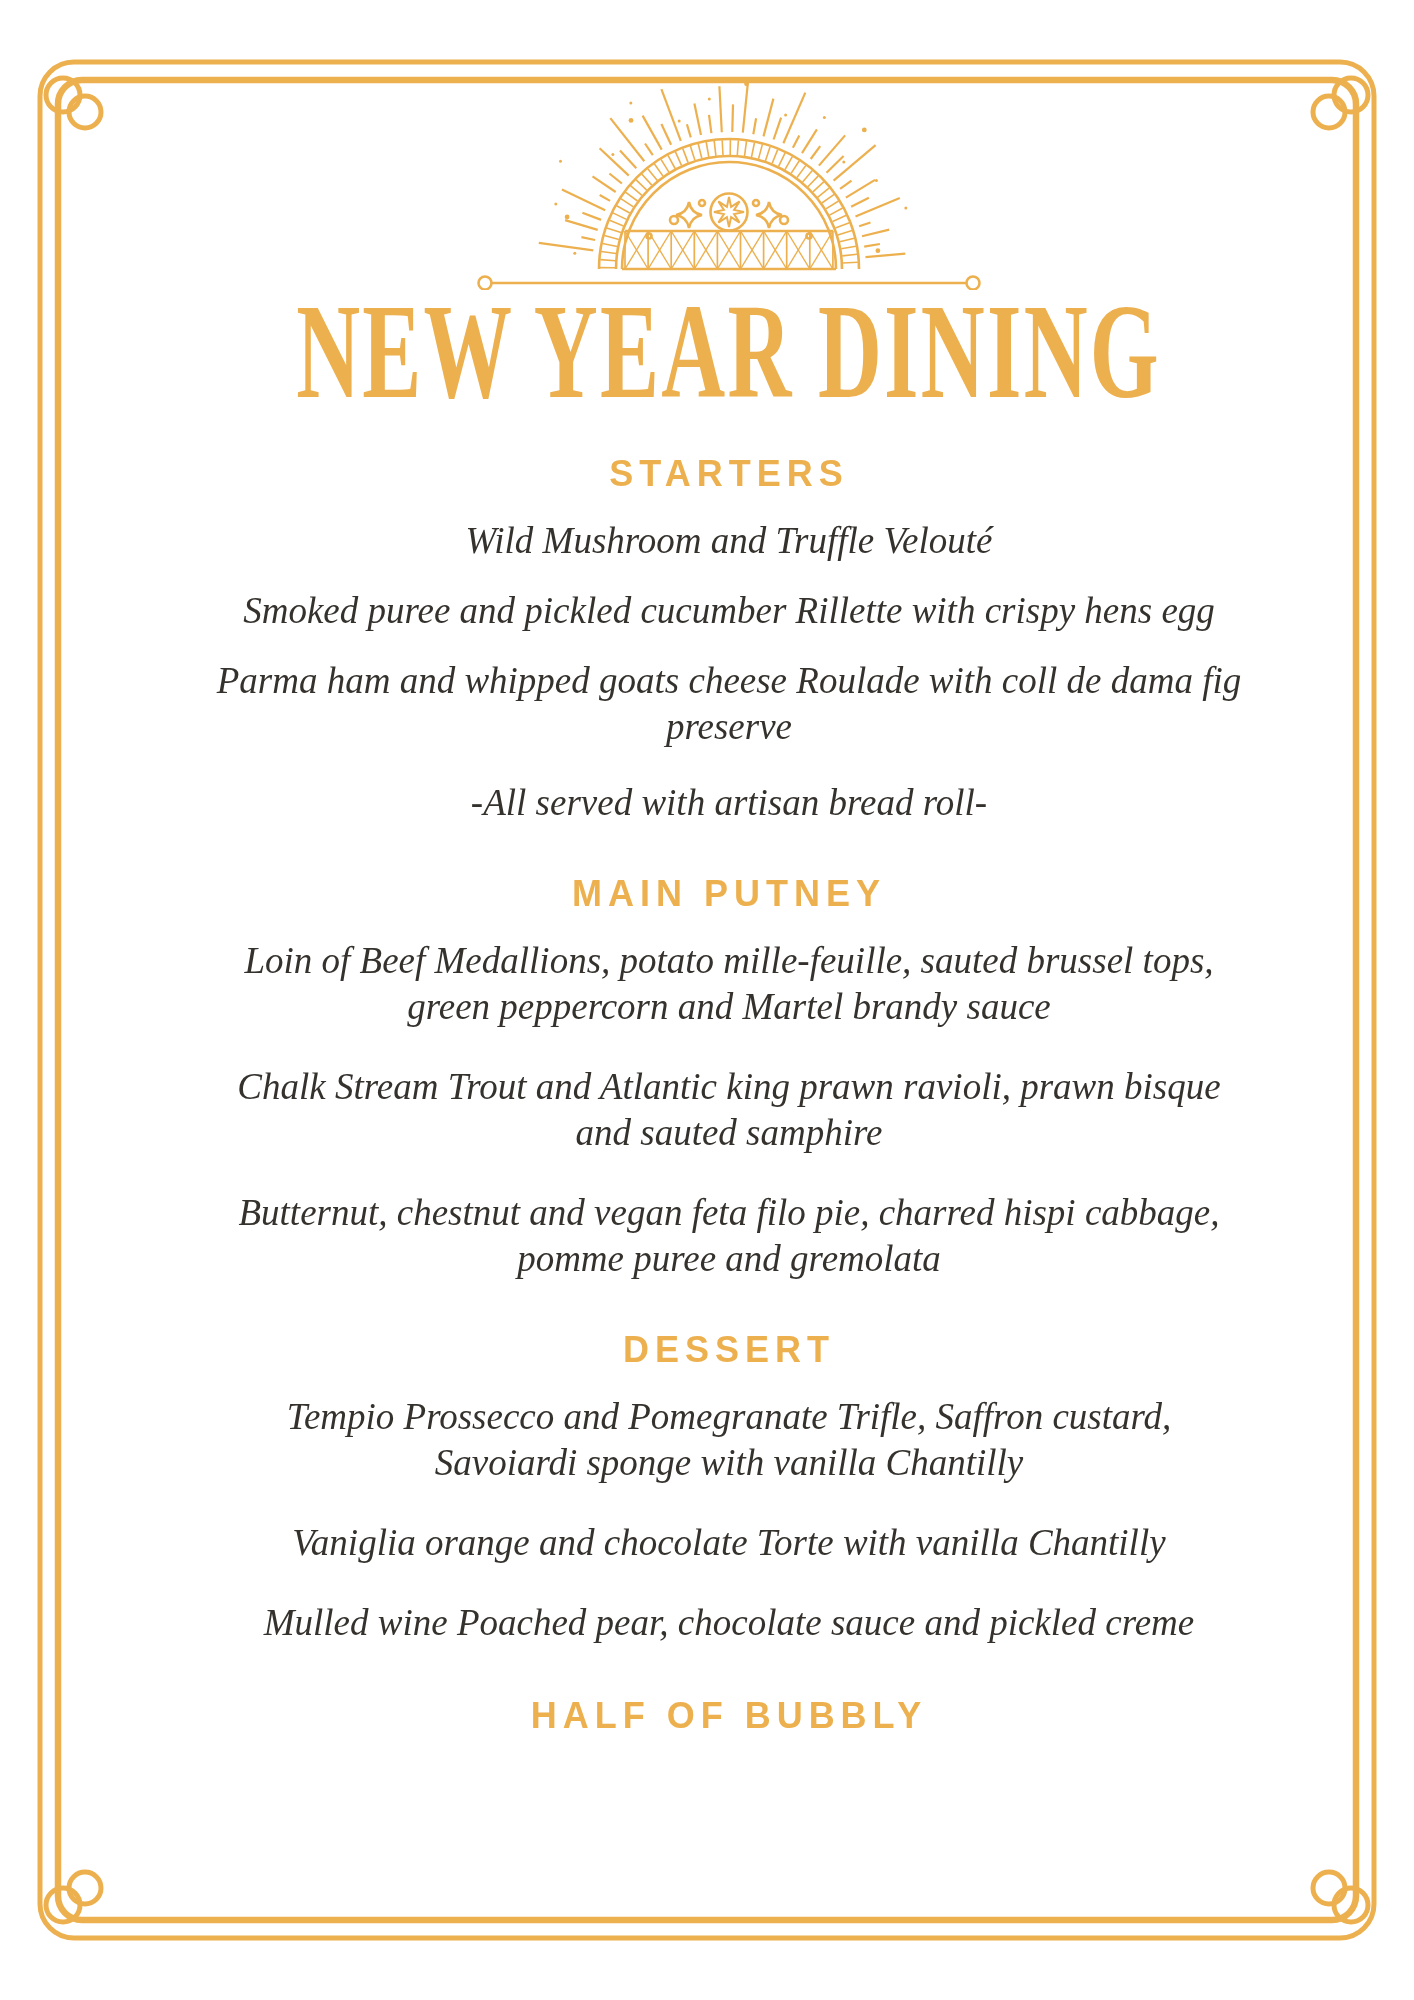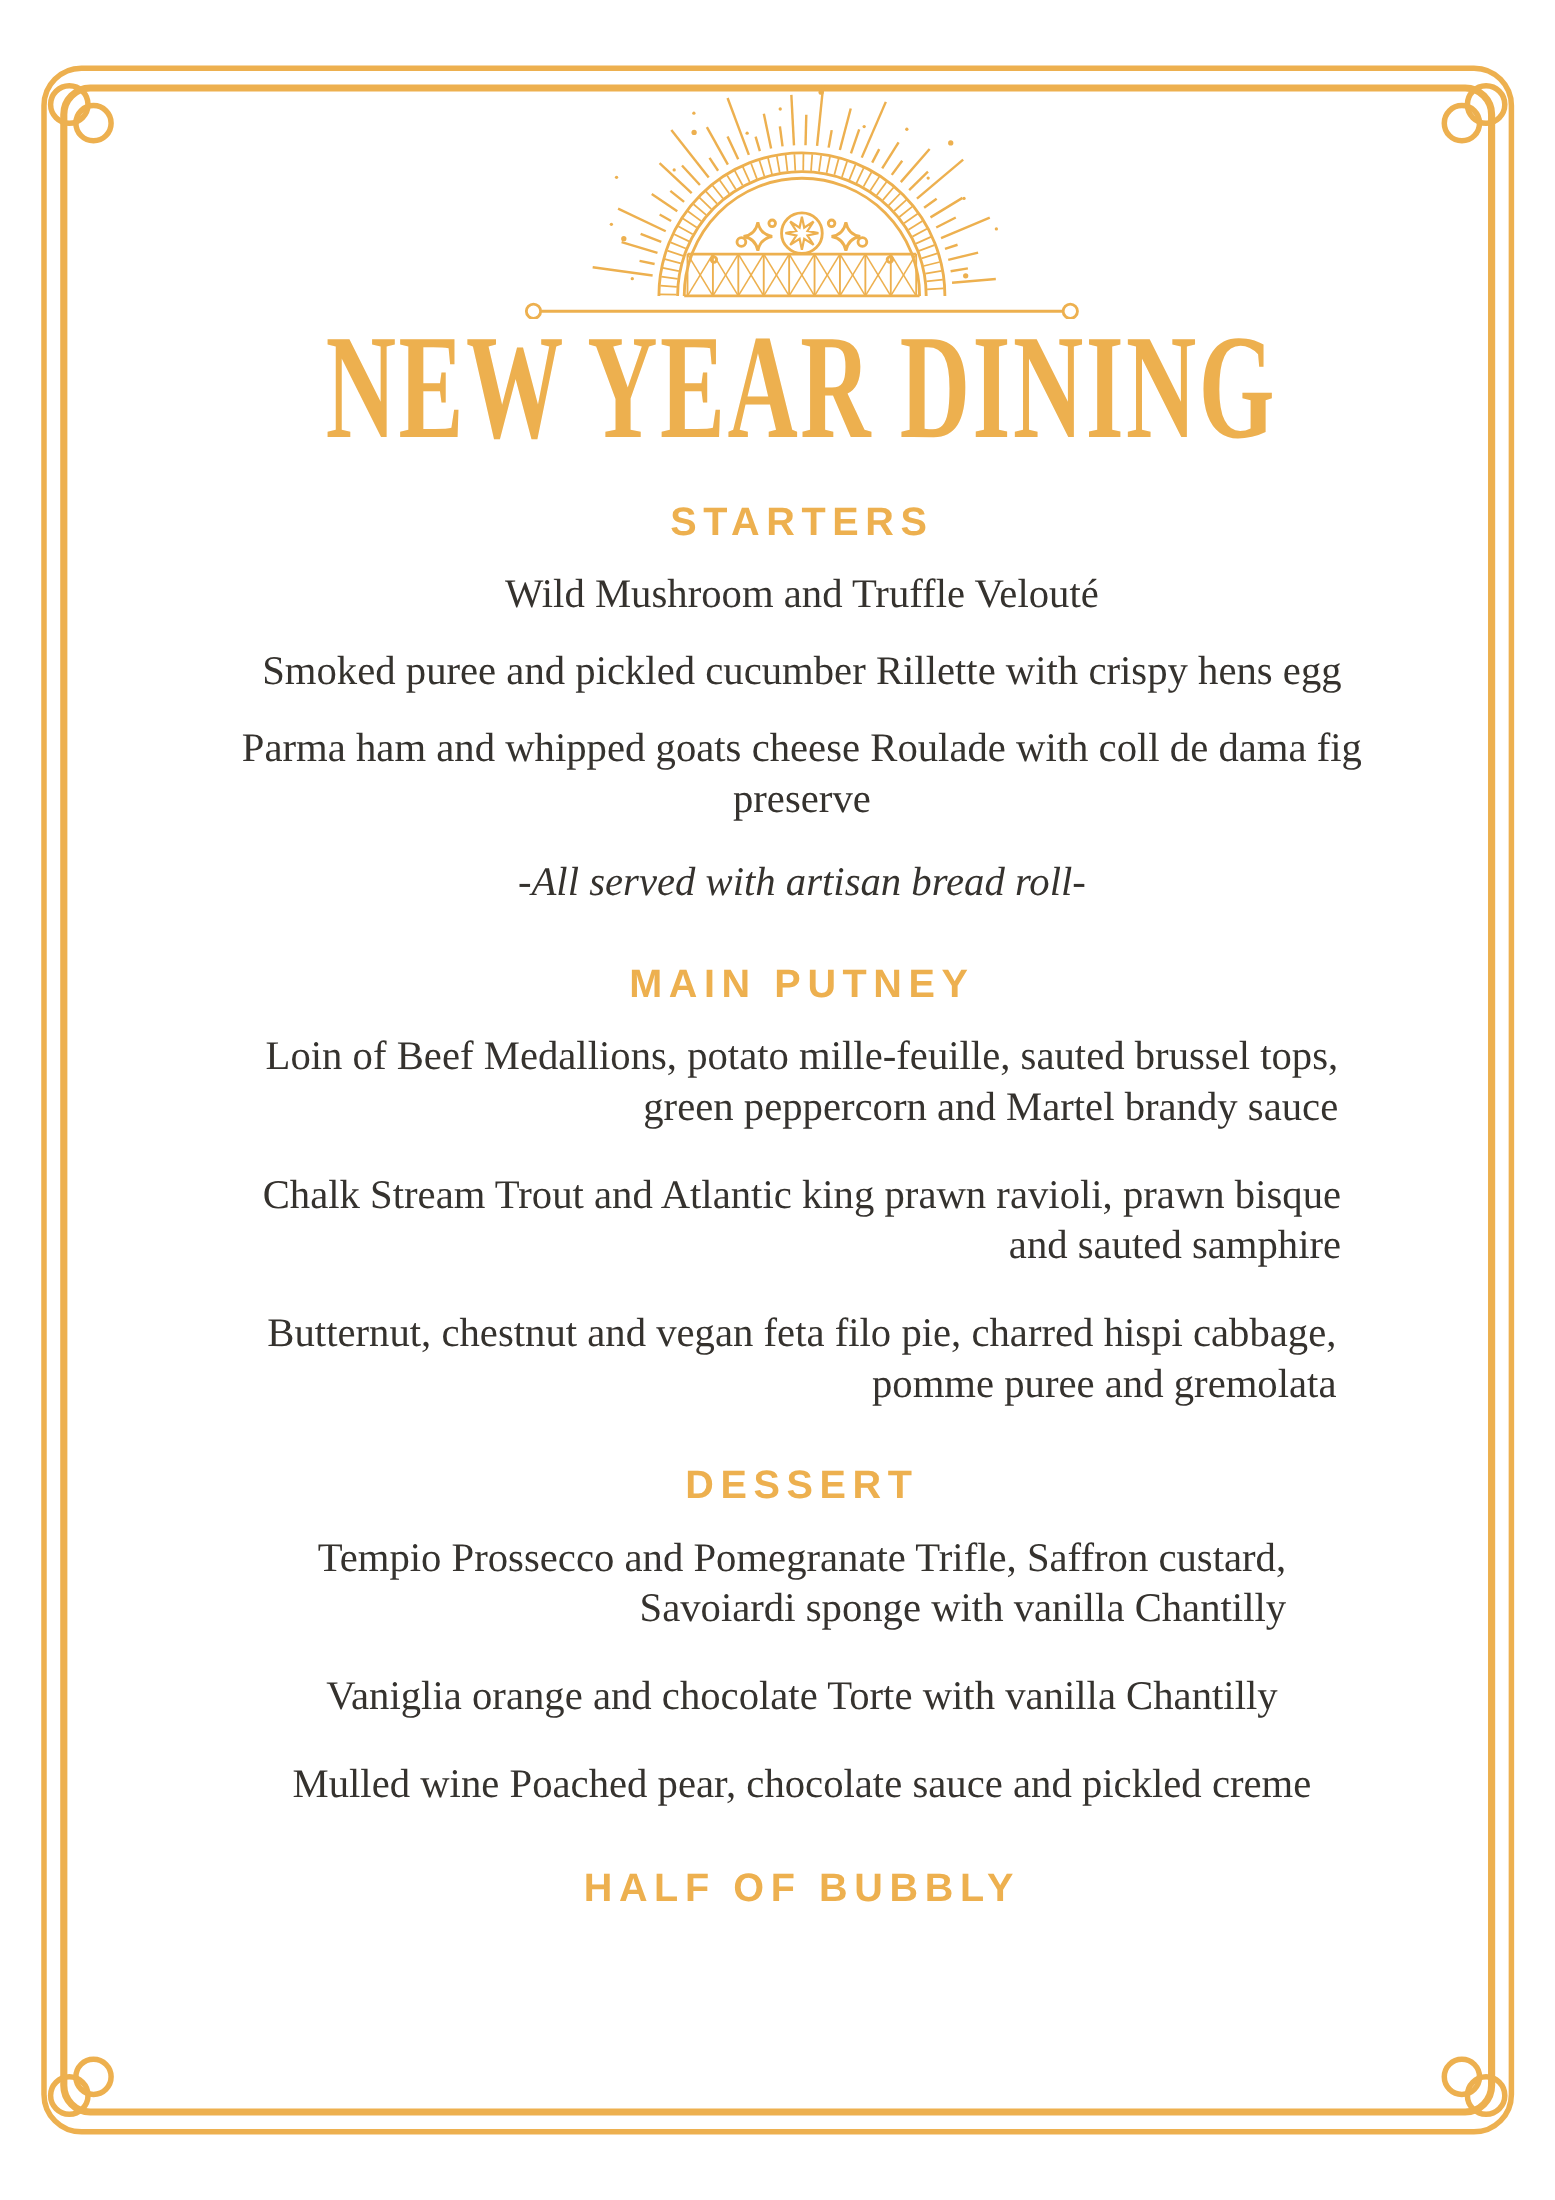--- a/index.html
+++ b/index.html
@@ -39,27 +39,27 @@
     transform:scale(0.75,1.15);transform-origin:center center;
     white-space:nowrap;
   }
   .section-heading{
     font-family:"Liberation Sans", sans-serif;
     font-weight:700;font-size:36px;line-height:36px;letter-spacing:6px;
     color:var(--accent-color);
     margin-top:50px;margin-bottom:26px;
   }
   .menu-item{
-    font-size:37px;line-height:46px;
+    font-style:italic;font-size:37px;line-height:46px;
     color:var(--text-color);
     white-space:pre-line;
     max-width:1250px;
     margin-bottom:24px;
   }
-  .section-main .menu-item,.section-dessert .menu-item{margin-bottom:34px;text-align:right;}
+  .section-main .menu-item,.section-dessert .menu-item{margin-bottom:34px;}
   .section-note{
     font-style:italic;font-size:37px;line-height:46px;
     color:var(--text-color);
     margin-top:6px;margin-bottom:0;
   }
   .section{display:flex;flex-direction:column;align-items:center;}
   .section .menu-item:last-child{margin-bottom:0;}
   .heading-bubbly{margin-top:52px;margin-bottom:0;}
   .venue-name{
     margin-top:96px;height:84px;

